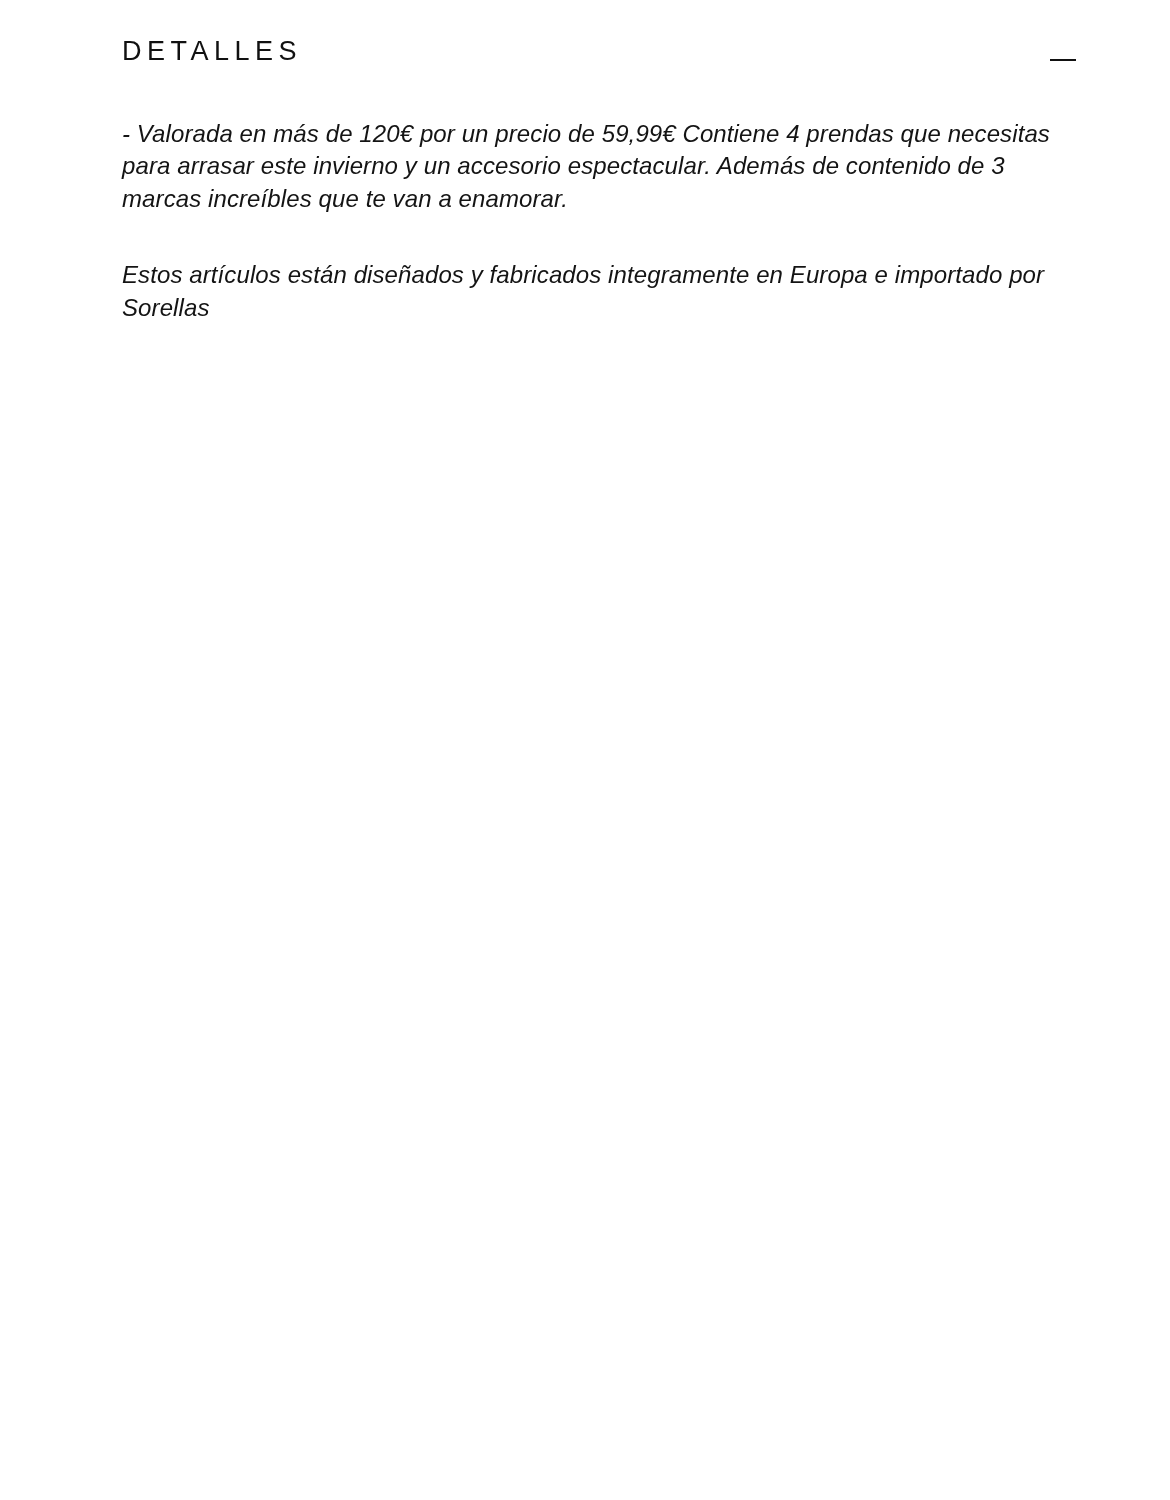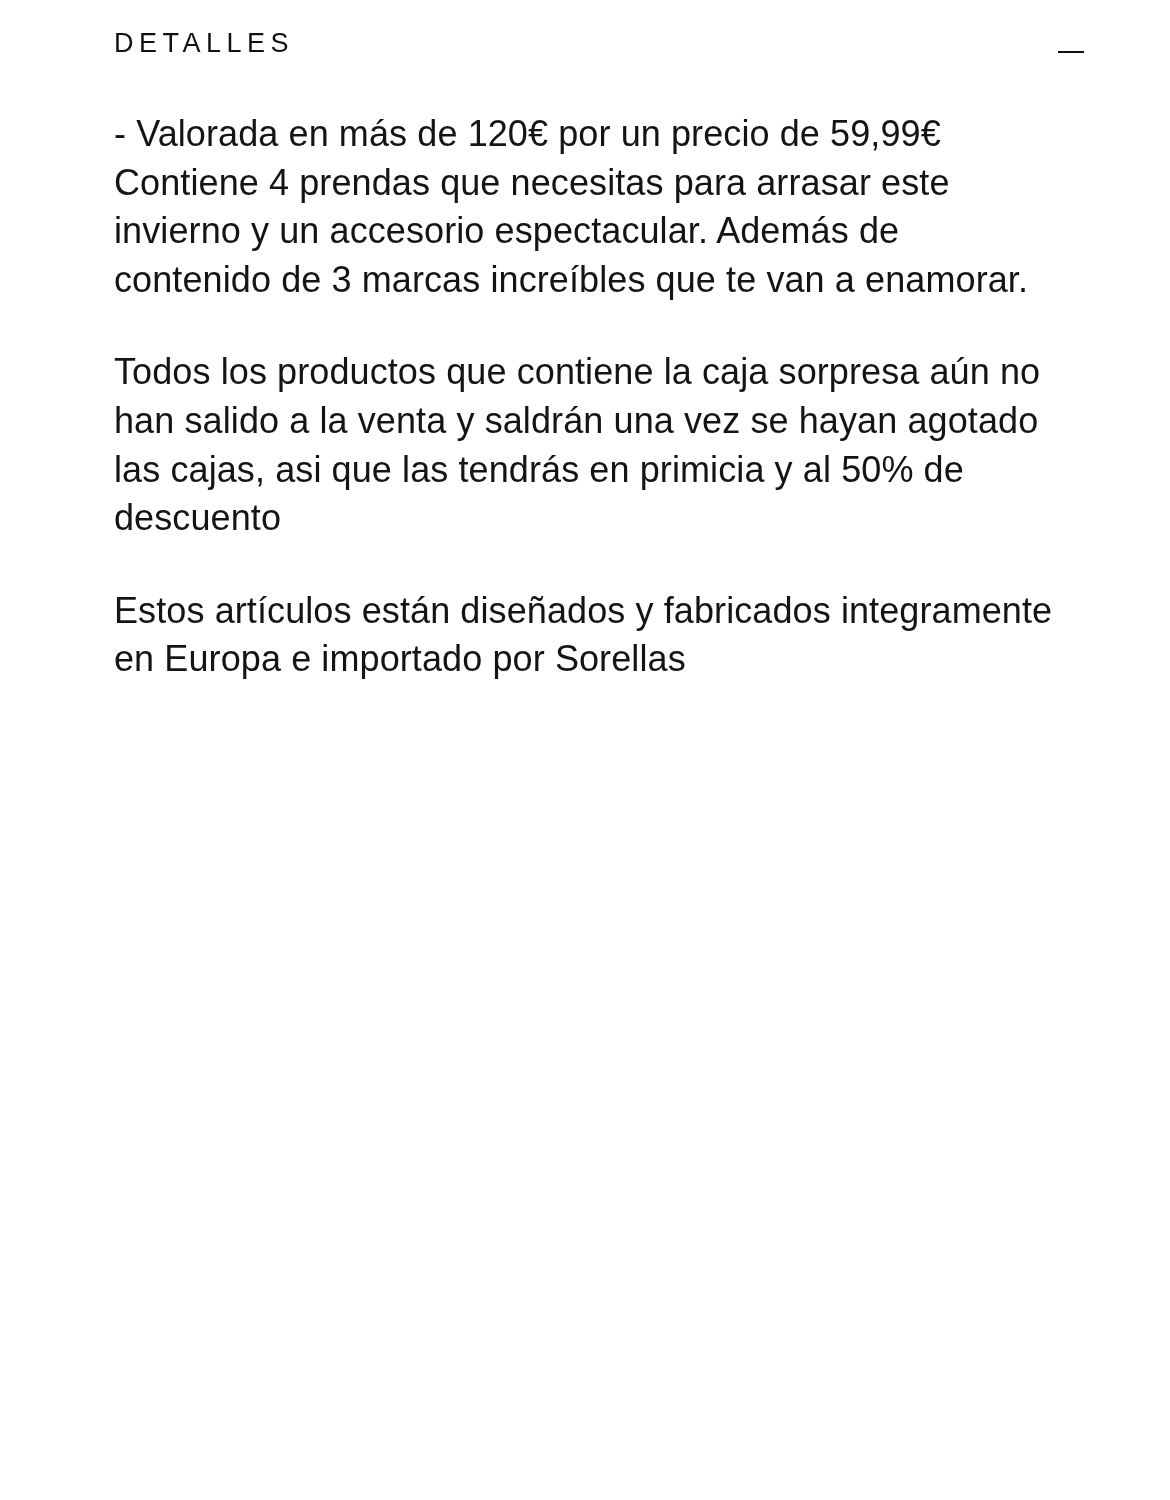--- a/index.html
+++ b/index.html
@@ -13,21 +13,21 @@
     height: 1500px;
     overflow: hidden;
     font-family: "Liberation Sans", sans-serif;
     color: #1a1a1a;
     -webkit-font-smoothing: antialiased;
   }
   .page {
     width: 1170px;
     height: 1172px;
     box-sizing: border-box;
-    padding: 4px;
+    padding: 12px;
     position: relative;
   }
   .section-header {
     display: flex;
     align-items: center;
     justify-content: space-between;
     padding: 18px 78px 0 110px;
     height: 60px;
     box-sizing: border-box;
   }
@@ -53,42 +53,42 @@
     display: inline-block;
     width: 26px;
     height: 2px;
     background: #111111;
   }
   .body-content {
     padding: 46px 108px 0 110px;
     box-sizing: border-box;
   }
   .para {
-    font-size: 36px;
+    font-size: 24px;
     line-height: 1.35;
     color: #141414;
     font-weight: 400;
     margin: 0 0 44px 0;
     letter-spacing: 0.1px;
+    font-style: italic;
   }
   .para:last-child {
     margin-bottom: 0;
   }
 </style>
 </head>
 <body>
 
 <div class="page">
 
   <div class="section-header">
     <div class="section-title">DETALLES</div>
     <div class="toggle-icon">
       <span class="minus-glyph"></span>
     </div>
   </div>
 
   <div class="body-content">
     <p class="para">- Valorada en más de 120€ por un precio de 59,99€ Contiene 4 prendas que necesitas para arrasar este invierno y un accesorio espectacular. Además de contenido de 3 marcas increíbles que te van a enamorar.</p>
-    <p class="para">Todos los productos que contiene la caja sorpresa aún no han salido a la venta y saldrán una vez se hayan agotado las cajas, asi que las tendrás en primicia y al 50% de descuento</p>
     <p class="para">Estos artículos están diseñados y fabricados integramente en Europa e importado por Sorellas</p>
   </div>
 
 </div>
 
 </body></html>

